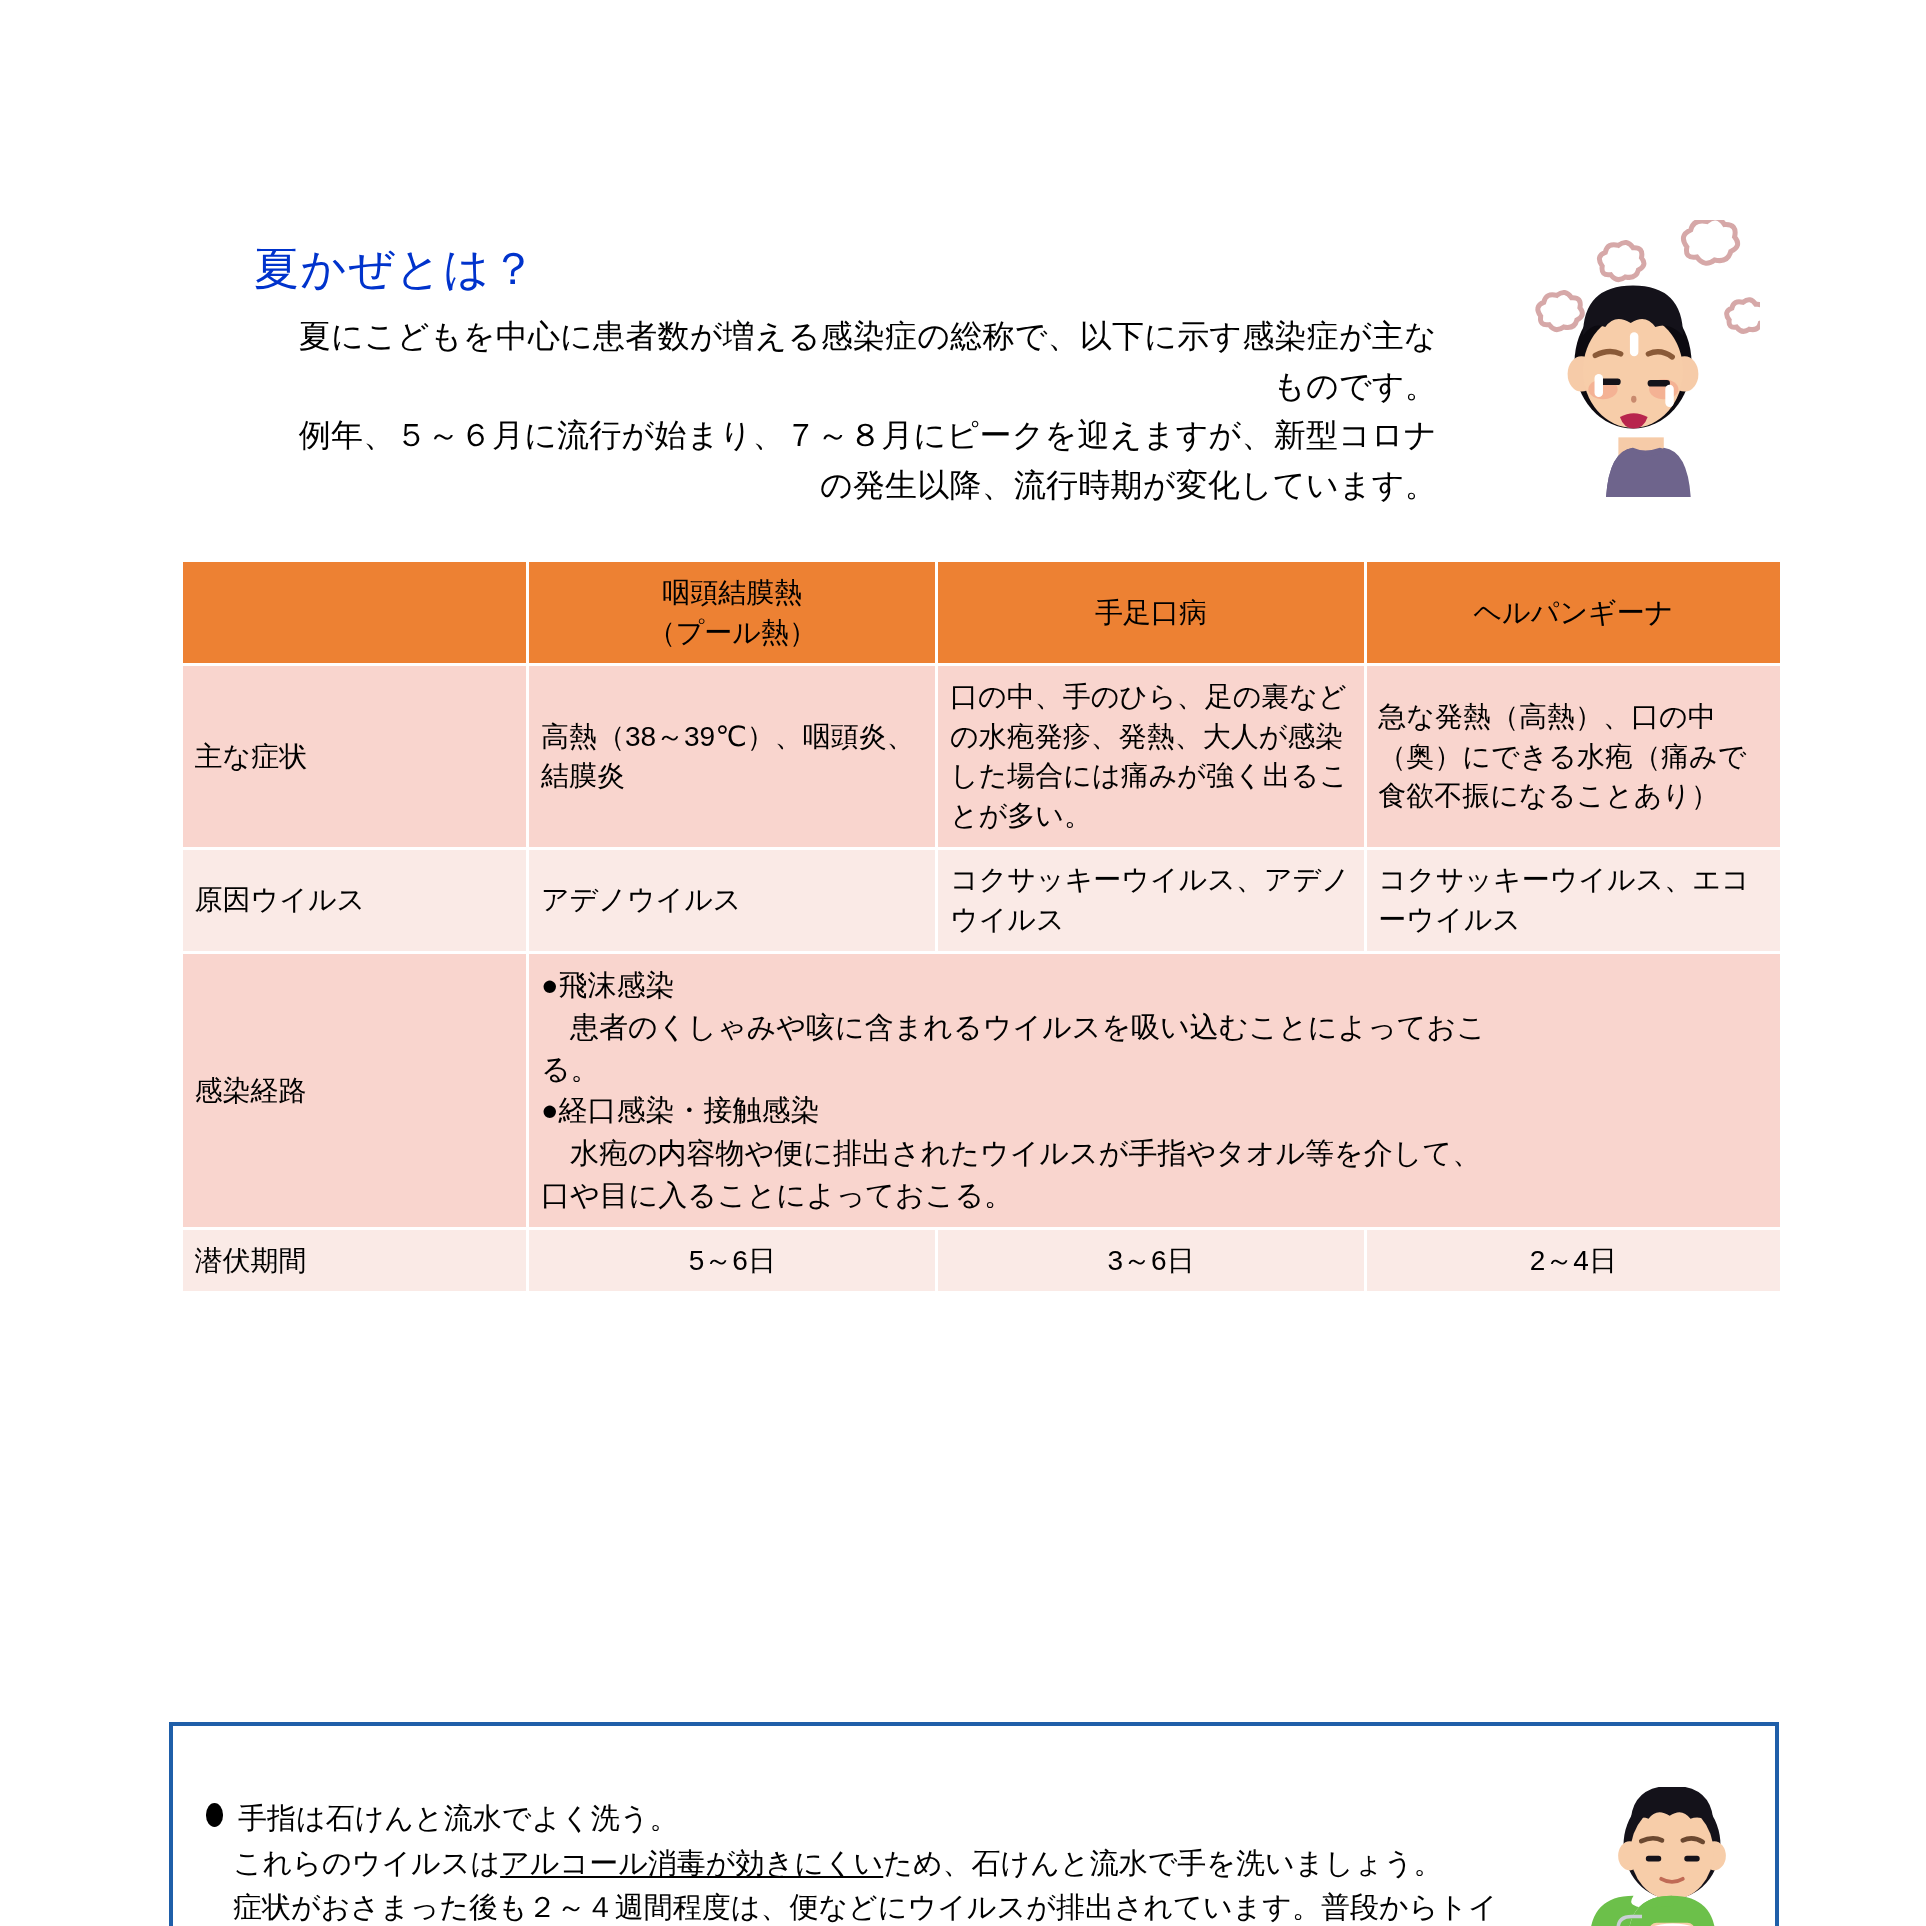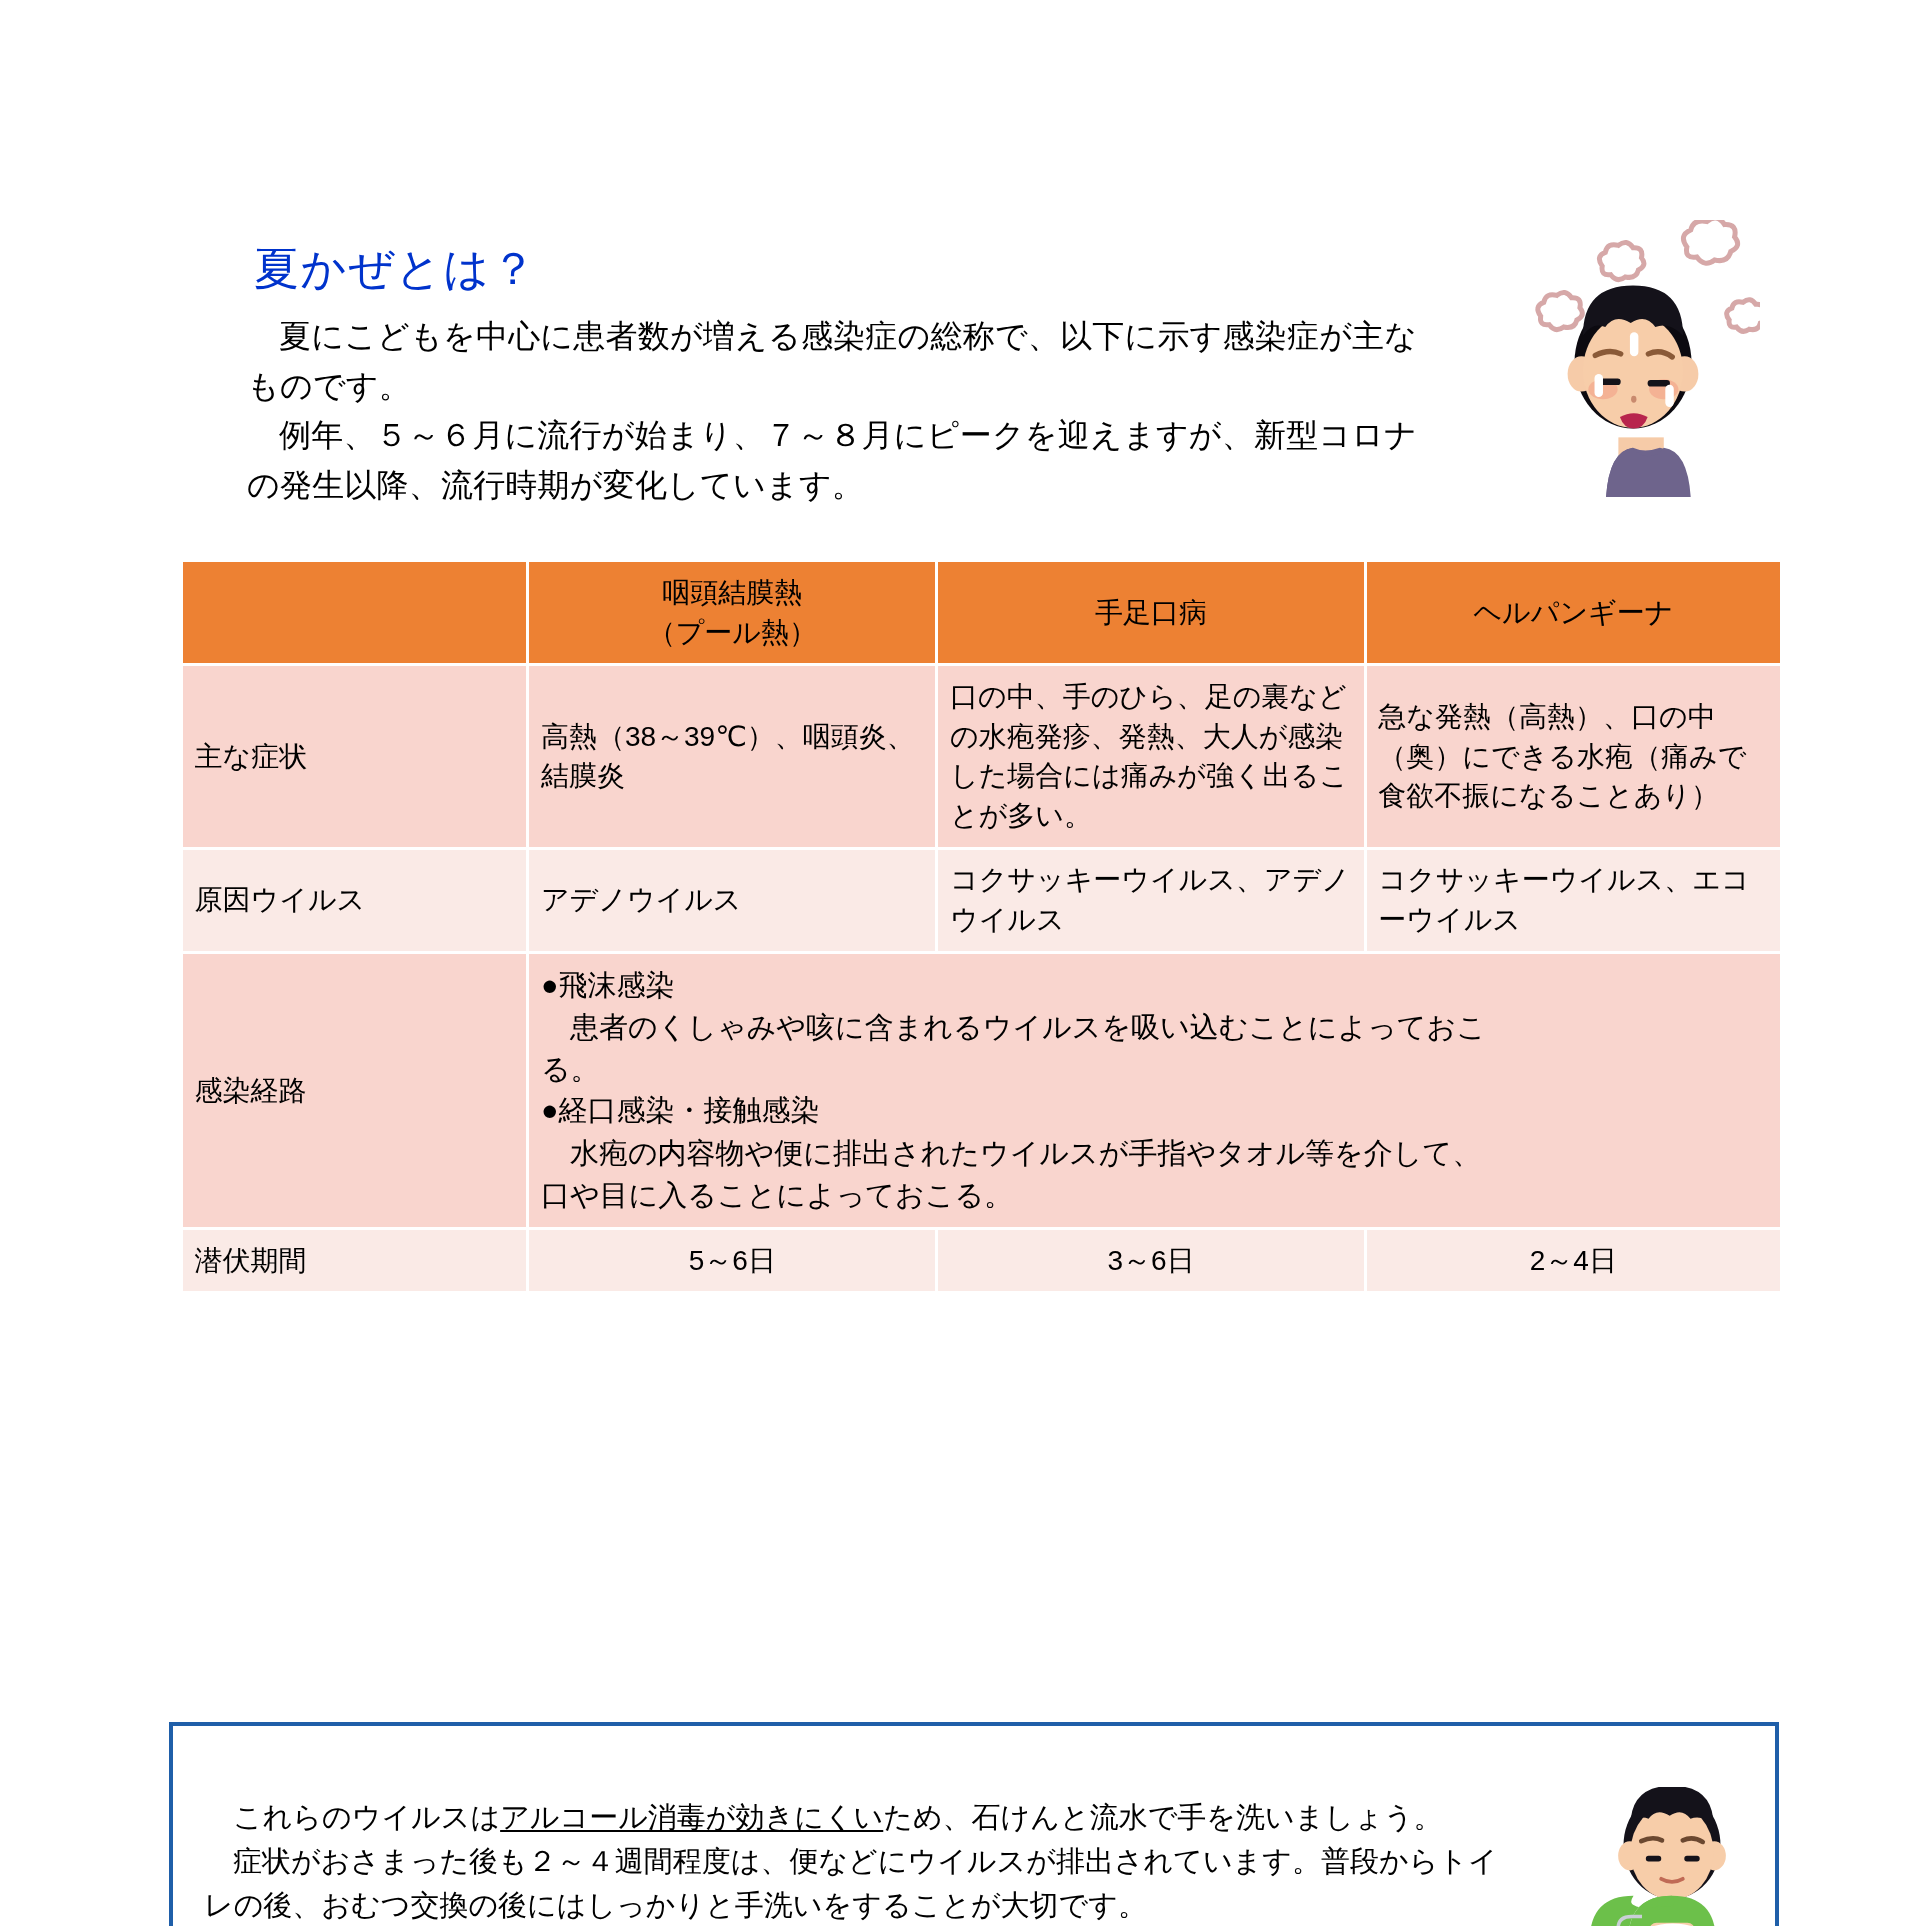--- a/index.html
+++ b/index.html
@@ -55,21 +55,21 @@
   .intro-body {
     position: absolute;
     left: 247px;
     top: 312px;
     width: 1190px;
     color: #000000;
     font-size: 32px;
     line-height: 1.55;
     letter-spacing: 0.2px;
   }
-  .intro-body p { text-indent: 32px; }
+  .intro-body p { text-indent: 32px; text-align: right; }
 
   
   .sick-child {
     position: absolute;
     left: 1506px;
     top: 220px;
     width: 254px;
     height: 277px;
   }
 
@@ -278,20 +278,24 @@
         <td class="cell-center">5～6日</td>
         <td class="cell-center">3～6日</td>
         <td class="cell-center">2～4日</td>
       </tr>
     </tbody>
   </table>
 
   <div class="prevent-box"></div>
 
   <div class="prevent-content">
+    <div class="bullet-line">
+      <span class="bullet-dot"></span>
+      <span class="bullet-text">手指は石けんと流水でよく洗う。</span>
+    </div>
     <div class="sub-para"><span>これらのウイルスは</span><span class="under-bold">アルコール消毒が効きにくい</span><span>ため、石けんと流水で手を洗いましょう。</span></div>
     <div class="sub-para">症状がおさまった後も２～４週間程度は、便などにウイルスが排出されています。普段からトイレの後、おむつ交換の後にはしっかりと手洗いをすることが大切です。</div>
 
   </div>
 
   <div class="illus-wash">
     <svg viewBox="0 0 520 560" width="200" height="216">
       <ellipse cx="260" cy="150" rx="126" ry="140" fill="#14121A"></ellipse>
       <ellipse cx="150" cy="178" rx="30" ry="38" fill="#F7CDA9"></ellipse>
       <ellipse cx="370" cy="178" rx="30" ry="38" fill="#F7CDA9"></ellipse>

